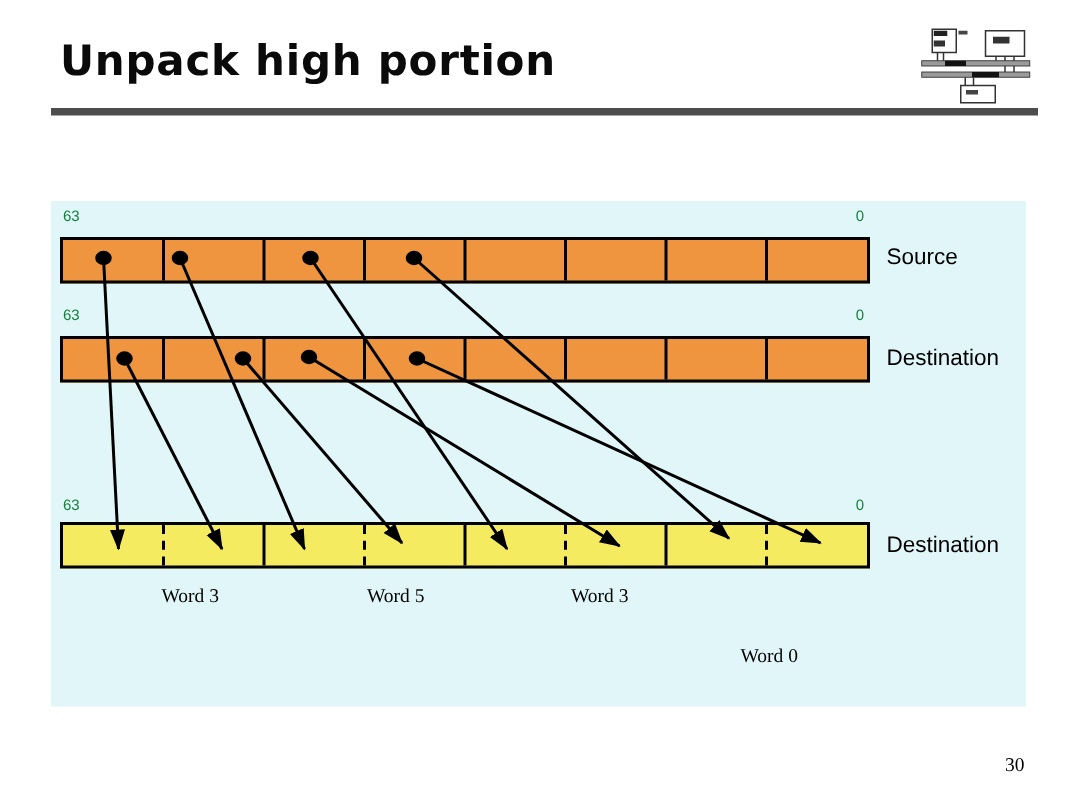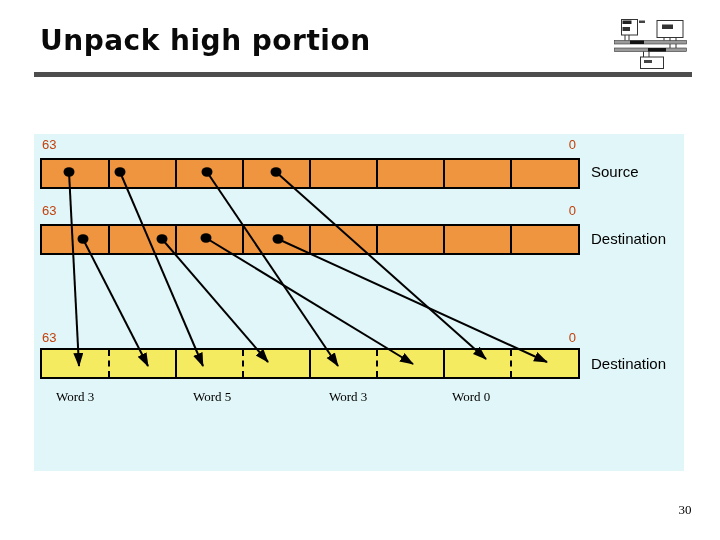--- a/index.html
+++ b/index.html
@@ -12,29 +12,29 @@
   .panel{position:absolute;left:34px;top:134px;width:650px;height:337px;background:#e1f6f8;}
   .bar{position:absolute;left:40px;width:540px;height:31px;border:2px solid #000;box-sizing:border-box;}
   .bar.orange{background:#f0953f;}
   .bar.yellow{background:#f5eb61;}
   .bar-src{top:158px;}
   .bar-dst{top:224px;}
   .bar-res{top:348px;}
   .divider{position:absolute;top:0;height:100%;width:0;}
   .divider.solid{border-left:2px solid #000;}
   .divider.dashed{border-left:2px dashed #000;}
-  .bitlabel{position:absolute;font-size:13px;line-height:14px;color:#c2410c;}
+  .bitlabel{position:absolute;font-size:10px;line-height:14px;color:#15803d;}
   .bit63{left:42px;}
   .bit0{left:546px;width:30px;text-align:right;}
   .rowlabel{position:absolute;left:591px;font-size:15px;line-height:17px;color:#000;white-space:nowrap;text-align:center;}
-  .wordlabel{position:absolute;top:389px;width:90px;text-align:left;
+  .wordlabel{position:absolute;top:389px;width:90px;text-align:right;
              font-family:"Liberation Serif",serif;font-size:13px;color:#000;}
   .caption{position:absolute;left:214px;top:436px;width:220px;text-align:center;
            font-size:15px;color:#000;white-space:nowrap;}
-  .pagenum{position:absolute;left:670px;top:502px;width:30px;text-align:center;
+  .pagenum{position:absolute;left:670px;top:502px;width:30px;
            font-family:"Liberation Serif",serif;font-size:13px;color:#000;}
   .overlay{position:absolute;left:0;top:0;width:720px;height:540px;pointer-events:none;}
 </style>
 </head>
 <body>
 
 <div class="stage">
 
   <div class="title">Unpack high portion</div>
   <div class="rule"></div>
@@ -99,21 +99,21 @@
     </div>
 
   <div class="rowlabel" style="top:163px">Source</div>
   <div class="rowlabel" style="top:230px">Destination</div>
   <div class="rowlabel" style="top:355px">Destination</div>
 
   <div id="word-labels">
       <div class="wordlabel" style="left: 56px;">Word 3</div>
       <div class="wordlabel" style="left: 193px;">Word 5</div>
       <div class="wordlabel" style="left: 329px;">Word 3</div>
-      <div class="wordlabel" style="left: 452px;">Word 0</div>
+      <div class="wordlabel" style="left: 442px; margin-top: 40px;">Word 0</div>
     </div>
 
   <div class="pagenum">30</div>
 
   <svg id="arrow-svg" class="overlay" width="720" height="540" viewBox="0 0 720 540">
     <defs>
       <marker id="ah" markerUnits="userSpaceOnUse" markerWidth="16" markerHeight="12" refX="13" refY="5" orient="auto">
         <path d="M0,0 L14,5 L0,10 Z" fill="#000"></path>
       </marker>
     </defs>

